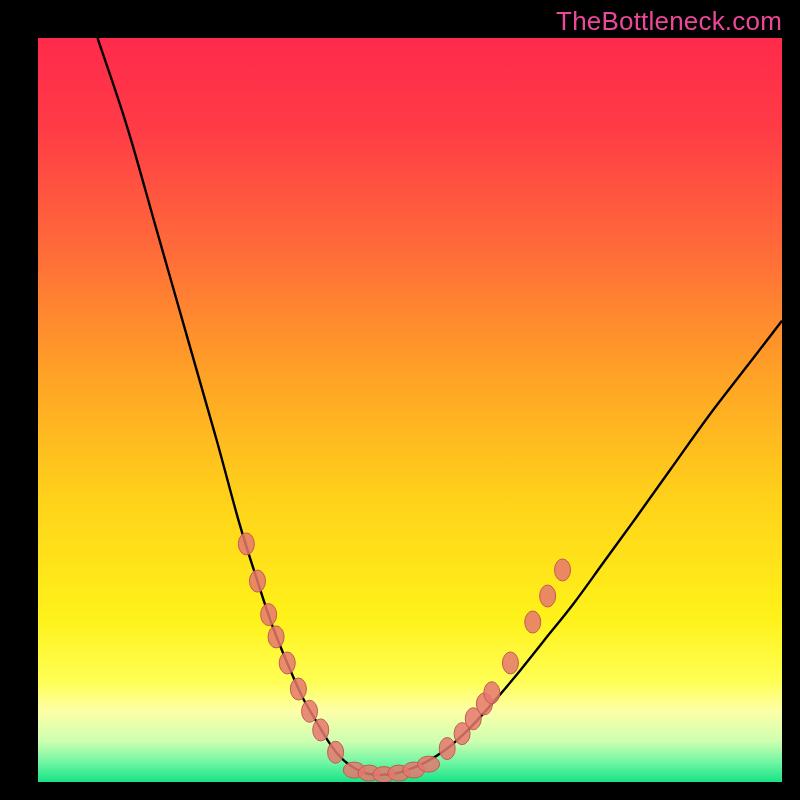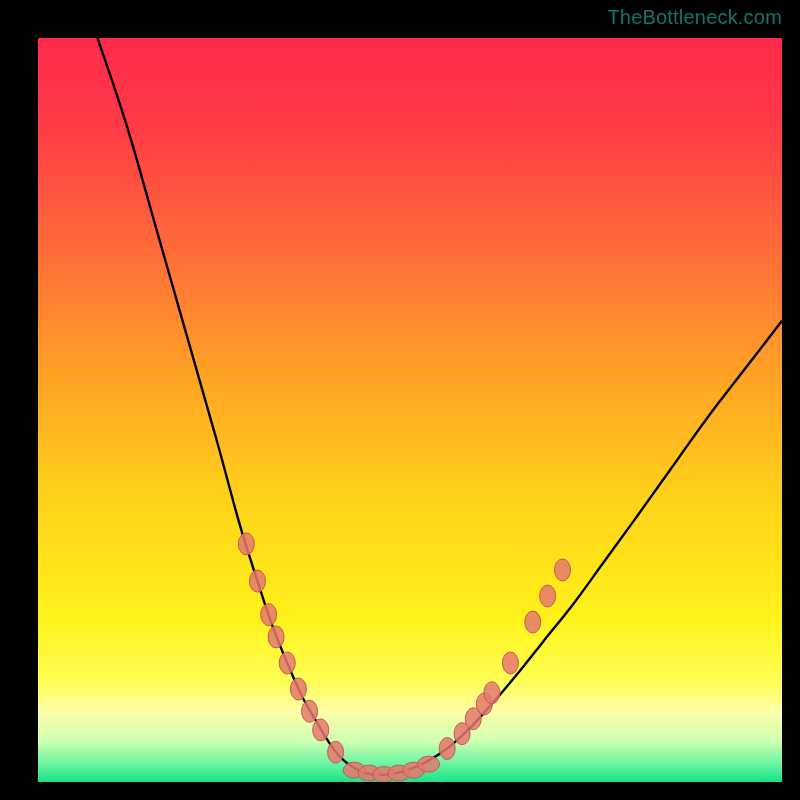--- a/index.html
+++ b/index.html
@@ -29,22 +29,22 @@
     inset: 0;
   }
   .curve {
     position: absolute;
     inset: 0;
   }
   .watermark {
     position: absolute;
     top: 6px;
     right: 18px;
-    color: #0f766e;
-    font-size: 20px;
+    color: #ec4899;
+    font-size: 26px;
     font-weight: 500;
     letter-spacing: 0.2px;
   }
 </style>
 </head>
 <body>
 
 <div class="frame">
 
   <div class="watermark">TheBottleneck.com</div>

